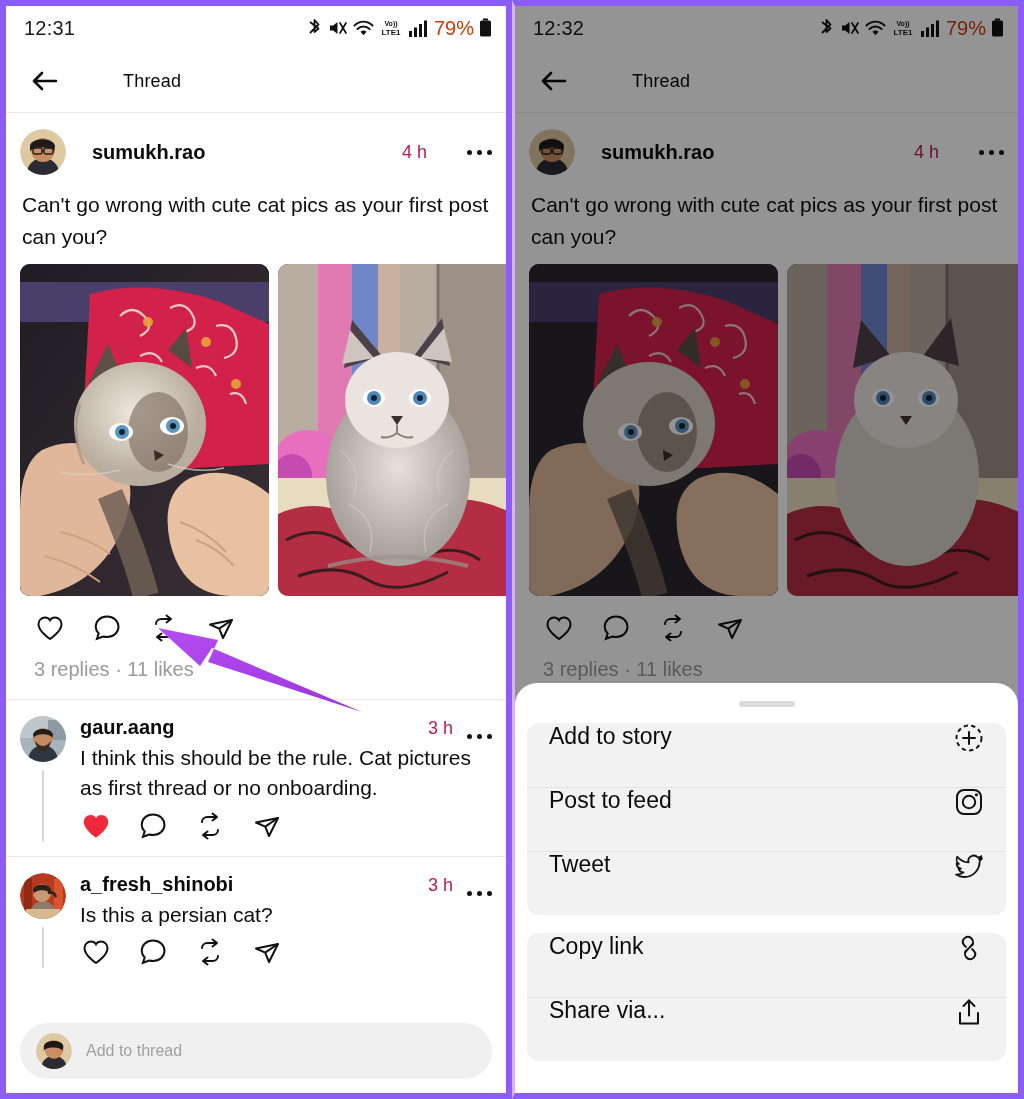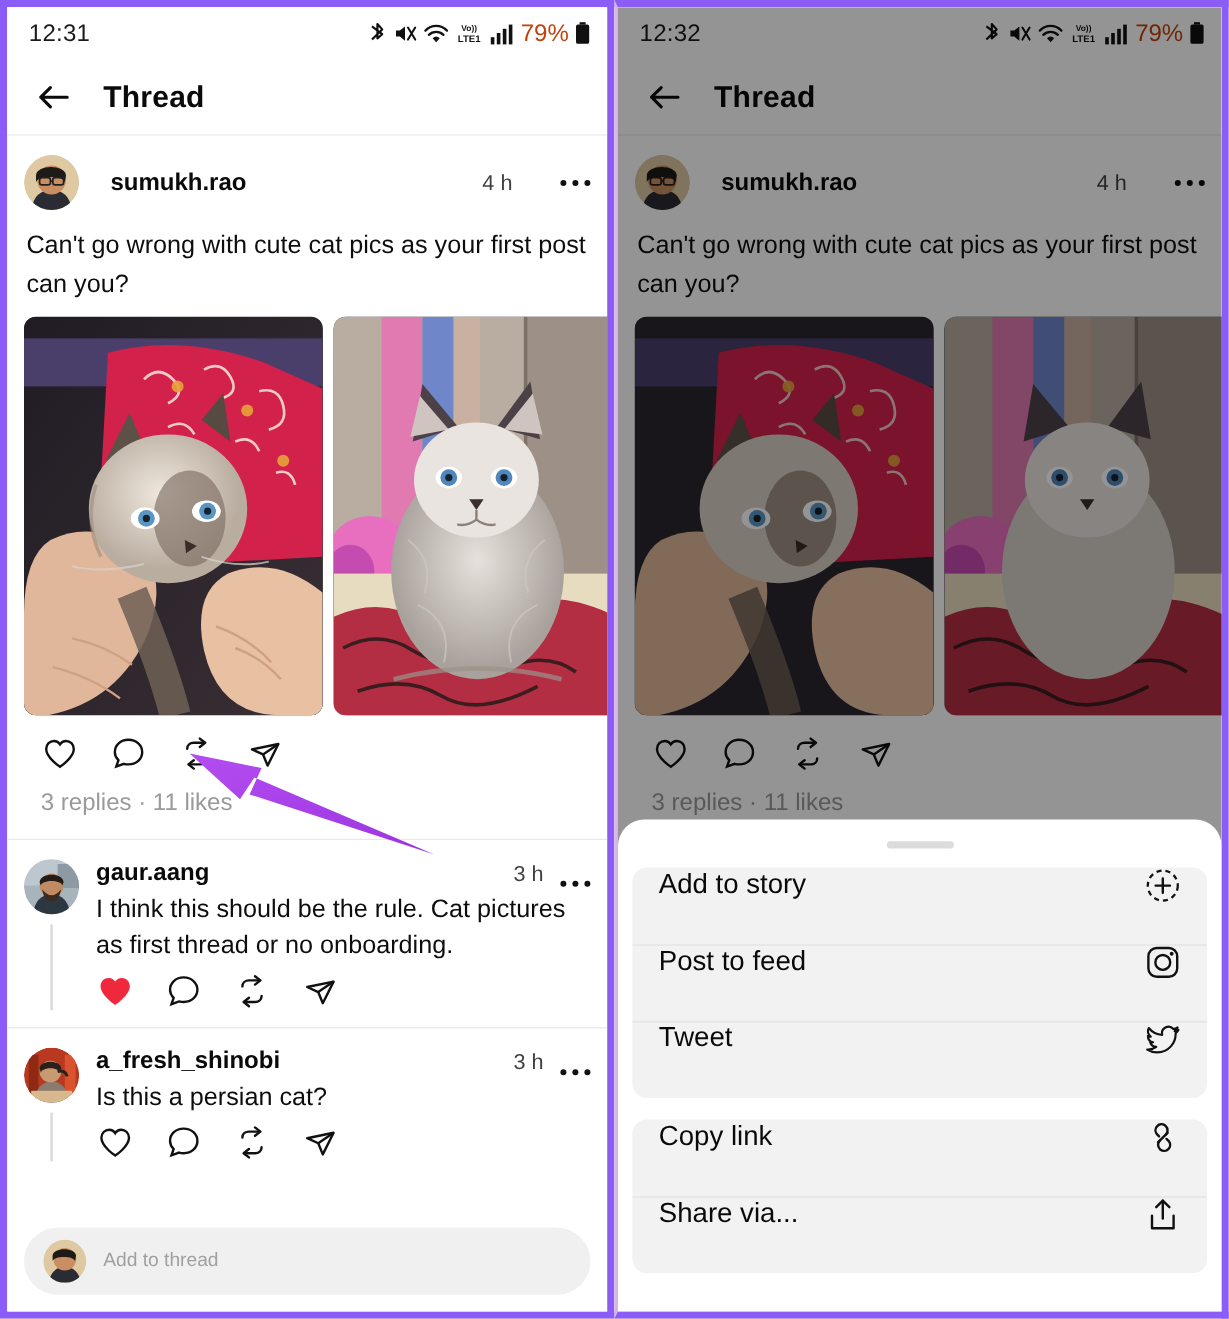--- a/index.html
+++ b/index.html
@@ -38,30 +38,30 @@
     background: #fff;
   }
   .status-time { font-size: 20px; color: #1a1a1a; letter-spacing: .2px; }
   .status-icons { display: flex; align-items: center; gap: 5px; }
   .status-icons svg { display: block; }
   .battery-pct { font-size: 20px; color: #c2410c; margin-left: 1px; }
 
   
   .appbar { height: 62px; display: flex; align-items: center; gap: 26px; padding: 0 24px; background:#fff; }
   .back-arrow { width: 30px; height: 30px; cursor: pointer; }
-  .appbar-title { font-size: 25px; font-weight: bold; color: #0a0a0a; letter-spacing: .2px; }
+  .appbar-title { font-size: 18px; font-weight: normal; color: #0a0a0a; letter-spacing: .2px; margin-left: 37px; }
   .divider { height: 1px; background: #e9e9e9; width: 100%; }
 
   
   .post { padding: 16px 14px 0 14px; }
   .post-head { display: flex; align-items: center; gap: 26px; }
   .avatar { width: 46px; height: 46px; border-radius: 50%; overflow: hidden; flex: 0 0 auto; position: relative; }
   .avatar svg { display:block; width:100%; height:100%; }
   .username { font-size: 20px; font-weight: bold; color: #0a0a0a; flex: 1 1 auto; }
-  .timestamp { font-size: 18px; color: #404040; margin-right: 14px; }
+  .timestamp { font-size: 18px; color: #be185d; margin-right: 14px; }
   .dots { display: flex; gap: 5px; align-items: center; cursor: pointer; }
   .dots i { width: 5px; height: 5px; border-radius: 50%; background: #111; display:block; }
 
   .post-text { font-size: 21px; line-height: 1.5; color: #0d0d0d; margin: 14px 2px 12px 2px; }
 
   .media-row { display: flex; gap: 9px; }
   .media {
     width: 249px; height: 332px; border-radius: 10px; overflow: hidden;
     flex: 0 0 auto; position: relative; background: #2b2b2b;
   }

